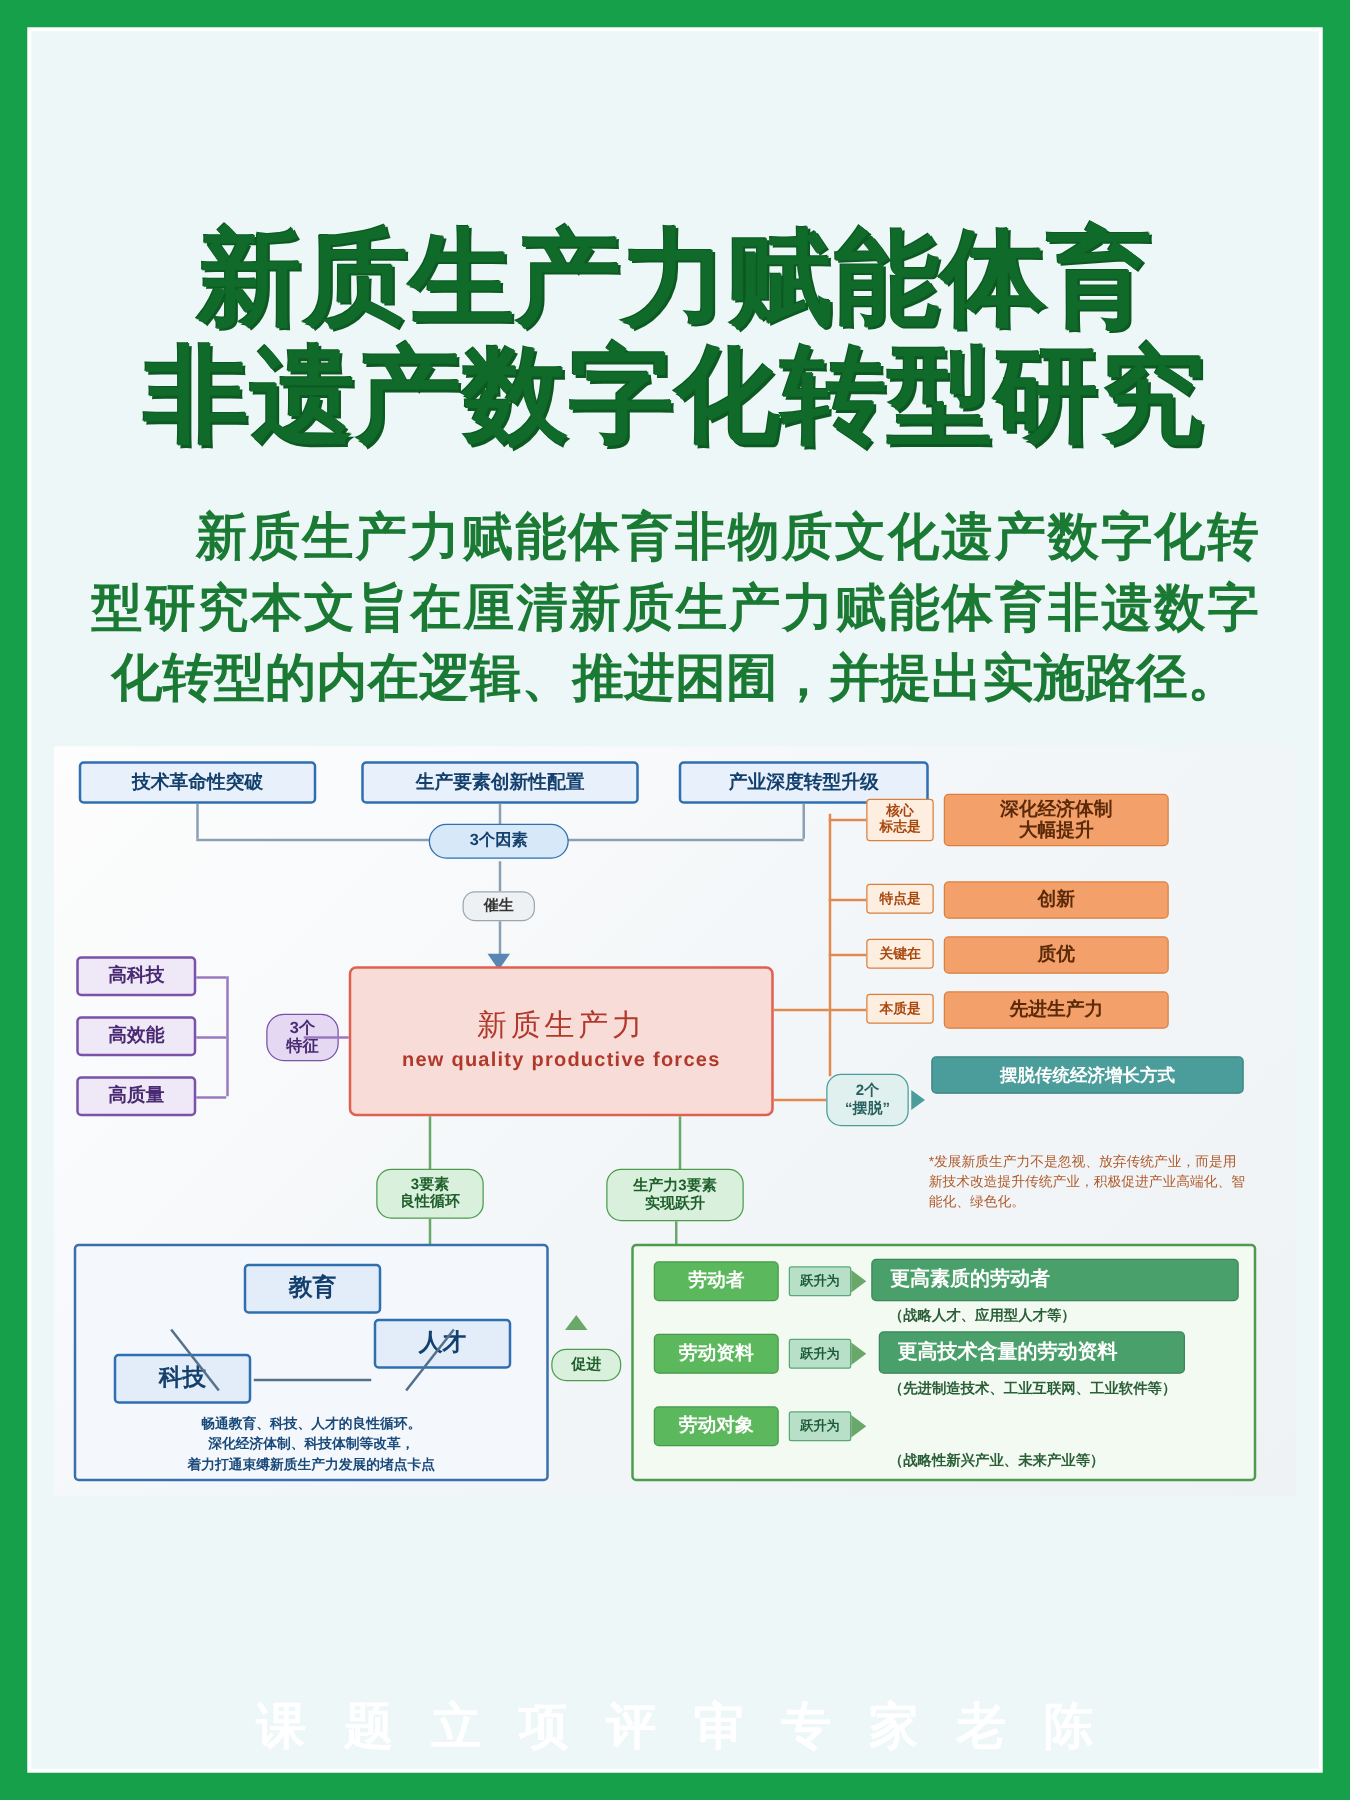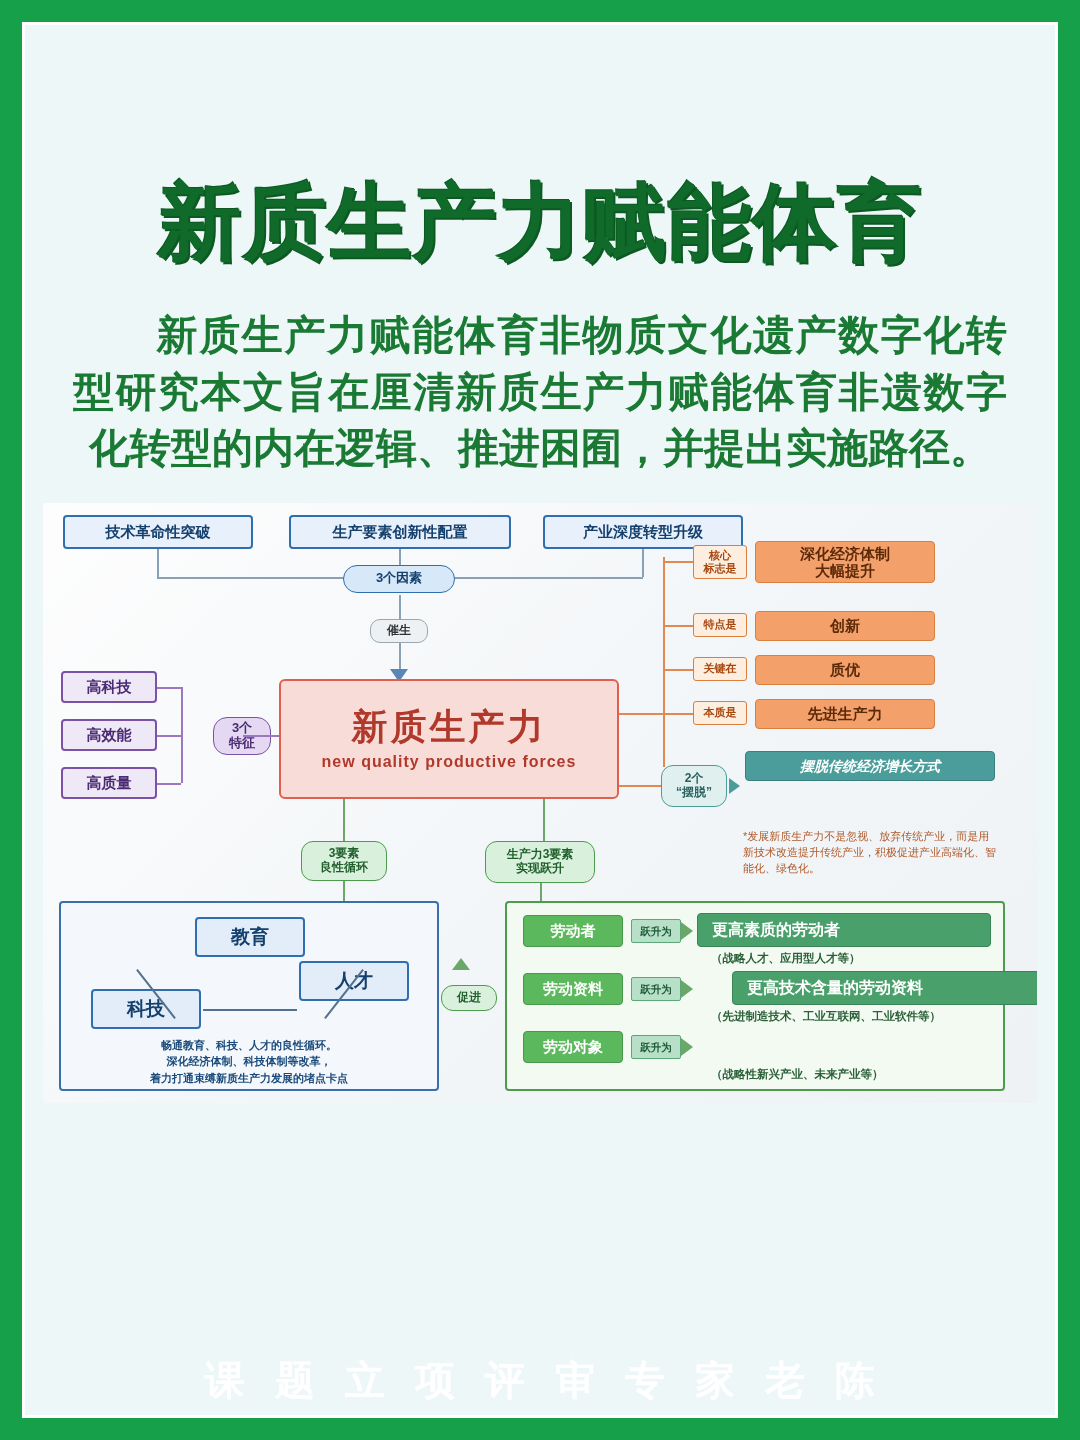--- a/index.html
+++ b/index.html
@@ -93,21 +93,21 @@
     background:#e4d8f2; border:1px solid #7a52a8; color:#4a2a73;
     font-size:13px; border-radius:14px;
   }
   
   .center-box {
     background:#f8dcd8; border:2px solid #e06050;
     flex-direction:column; border-radius:6px;
   }
   .center-title {
     font-family:"DejaVu Sans", sans-serif;
-    font-size:36px; font-weight:bold; color:#b0392b; letter-spacing:3px;
+    font-size:24px; font-weight:normal; color:#b0392b; letter-spacing:3px;
   }
   .center-sub {
     font-size:16px; color:#b0392b; letter-spacing:1px; margin-top:6px; font-weight:bold;
   }
   
   .orange {
     background:#f3a06a; border:1px solid #d9803f; color:#5c2a08;
     font-size:15px;
   }
   .tag-orange {
@@ -182,20 +182,21 @@
   }
 </style>
 </head>
 <body>
 
 <div class="poster">
   <div class="inner">
 
     <div class="title-block">
       <div class="title-line">新质生产力赋能体育</div>
+      <div class="title-line">非遗产数字化转型研究</div>
     </div>
 
     <div class="subtitle"><span class="indent"></span><span>新质生产力赋能体育非物质文化遗产数字化转型研究本文旨在厘清新质生产力赋能体育非遗数字化转型的内在逻辑、推进困囿，并提出实施路径。</span></div>
 
     <div class="diagram">
 
       <div class="db blue" style="left:20px; top:12px; width:190px; height:34px;">技术革命性突破</div>
       <div class="db blue" style="left:246px; top:12px; width:222px; height:34px;">生产要素创新性配置</div>
       <div class="db blue" style="left:500px; top:12px; width:200px; height:34px;">产业深度转型升级</div>
 
@@ -246,21 +247,21 @@
       <div class="db tag-orange" style="left:650px; top:154px; width:54px; height:24px;">关键在</div>
       <div class="db orange" style="left:712px; top:152px; width:180px; height:30px;">质优</div>
 
       <div class="db tag-orange" style="left:650px; top:198px; width:54px; height:24px;">本质是</div>
       <div class="db orange" style="left:712px; top:196px; width:180px; height:30px;">先进生产力</div>
 
       <div class="ln h orange-l" style="left:576px; top:282px; width:42px;"></div>
       <div class="db badge-teal" style="left:618px; top:262px; width:66px; height:42px; white-space:pre-line;">2个
 “摆脱”</div>
       <div class="tri right-teal" style="left:686px; top:275px;"></div>
-      <div class="db teal" style="left:702px; top:248px; width:250px; height:30px;font-style:italic;">摆脱传统经济增长方式</div>
+      <div class="db teal" style="left:702px; top:248px; width:250px; height:30px;">摆脱传统经济增长方式</div>
 
       <div class="note" style="left:700px; top:326px; width:256px; white-space:pre-wrap;">*发展新质生产力不是忽视、放弃传统产业，而是用新技术改造提升传统产业，积极促进产业高端化、智能化、绿色化。</div>
 
       <div class="ln v green-l" style="left:300px; top:296px; height:44px;"></div>
       <div class="ln v green-l" style="left:500px; top:296px; height:44px;"></div>
       <div class="db badge-green" style="left:258px; top:338px; width:86px; height:40px; white-space:pre-line;">3要素
 良性循环</div>
       <div class="db badge-green" style="left:442px; top:338px; width:110px; height:42px; white-space:pre-line;">生产力3要素
 实现跃升</div>
       <div class="ln v green-l" style="left:300px; top:378px; height:22px;"></div>
@@ -284,21 +285,21 @@
 
       <div class="db green-small" style="left:480px; top:412px; width:100px; height:32px;">劳动者</div>
       <div class="db arrowtag" style="left:588px; top:416px; width:50px; height:24px;">跃升为</div>
       <div class="tri right-green" style="left:638px; top:419px;"></div>
       <div class="db green-wide" style="left:654px; top:410px; width:294px; height:34px;">更高素质的劳动者</div>
       <div class="sub-note" style="left:668px; top:448px;">（战略人才、应用型人才等）</div>
 
       <div class="db green-small" style="left:480px; top:470px; width:100px; height:32px;">劳动资料</div>
       <div class="db arrowtag" style="left:588px; top:474px; width:50px; height:24px;">跃升为</div>
       <div class="tri right-green" style="left:638px; top:477px;"></div>
-      <div class="db green-wide" style="left:689px; top:468px; width:309px; height:34px;">更高技术含量的劳动资料</div>
+      <div class="db green-wide" style="left:660px; top:468px; width:245px; height:34px;">更高技术含量的劳动资料</div>
       <div class="sub-note" style="left:668px; top:506px;">（先进制造技术、工业互联网、工业软件等）</div>
 
       <div class="db green-small" style="left:480px; top:528px; width:100px; height:32px;">劳动对象</div>
       <div class="db arrowtag" style="left:588px; top:532px; width:50px; height:24px;">跃升为</div>
       <div class="tri right-green" style="left:638px; top:535px;"></div>
       <div class="sub-note" style="left:668px; top:564px;">（战略性新兴产业、未来产业等）</div>
 
     </div>
   </div>
 

